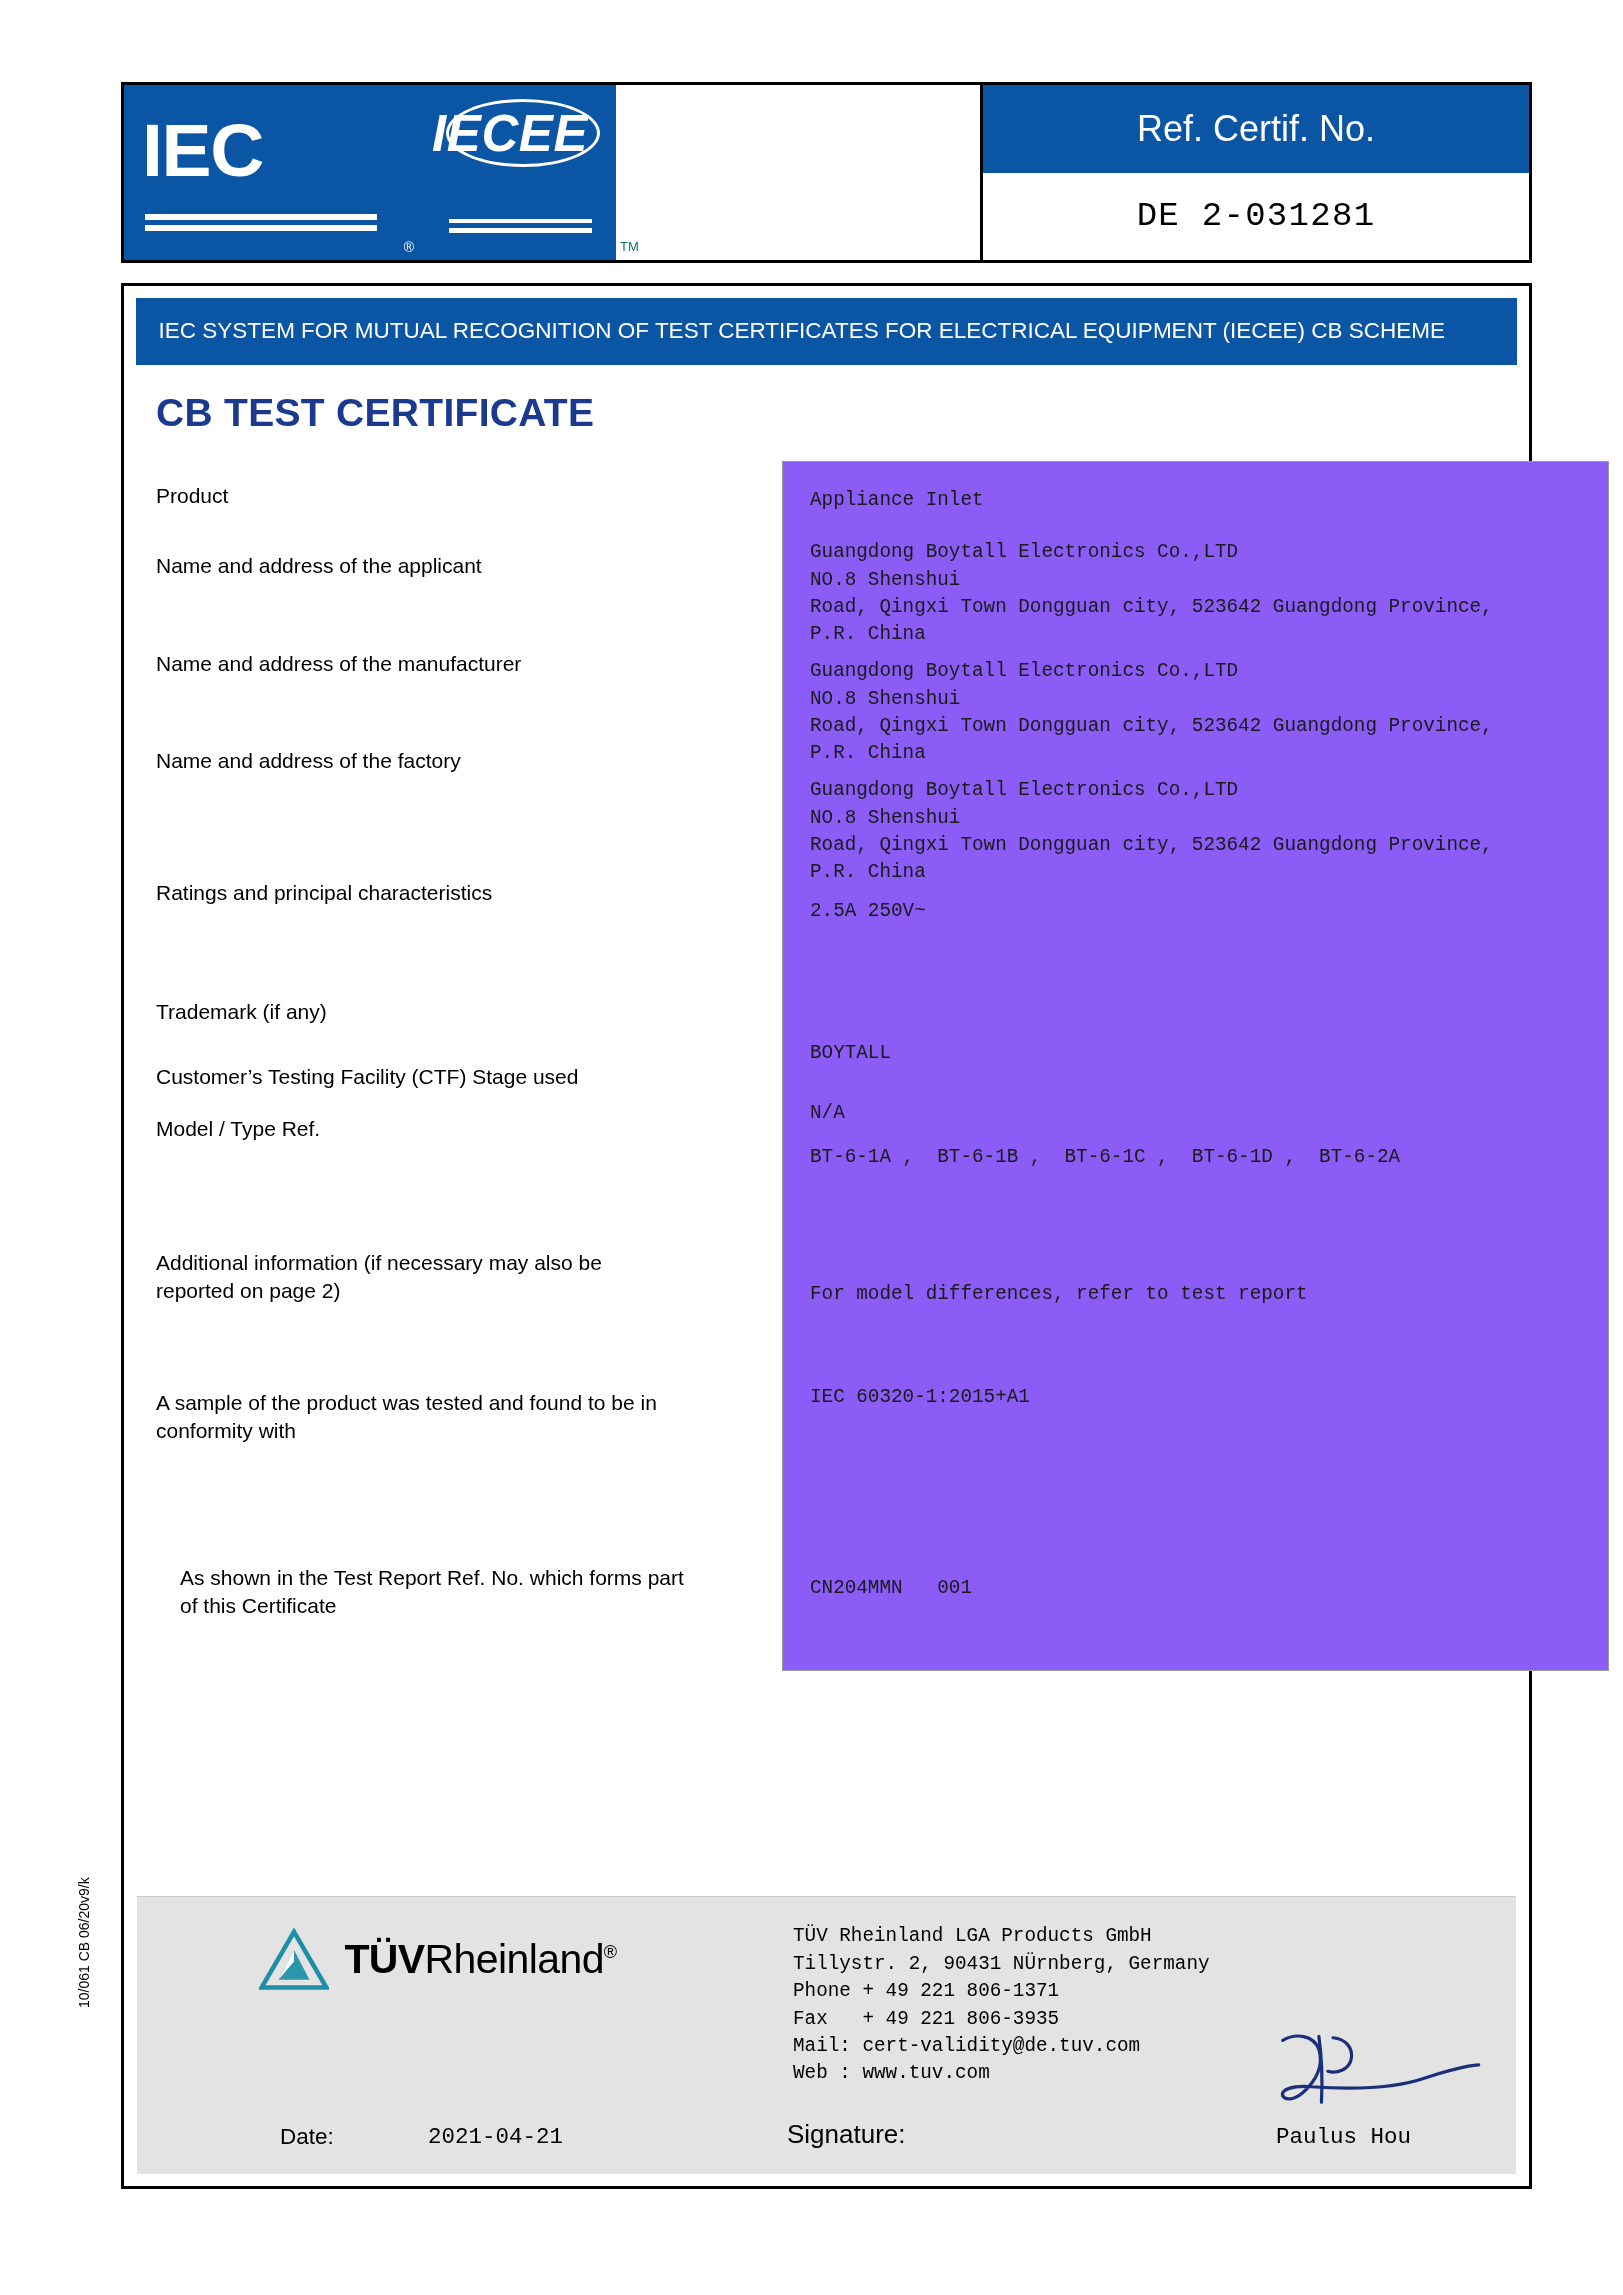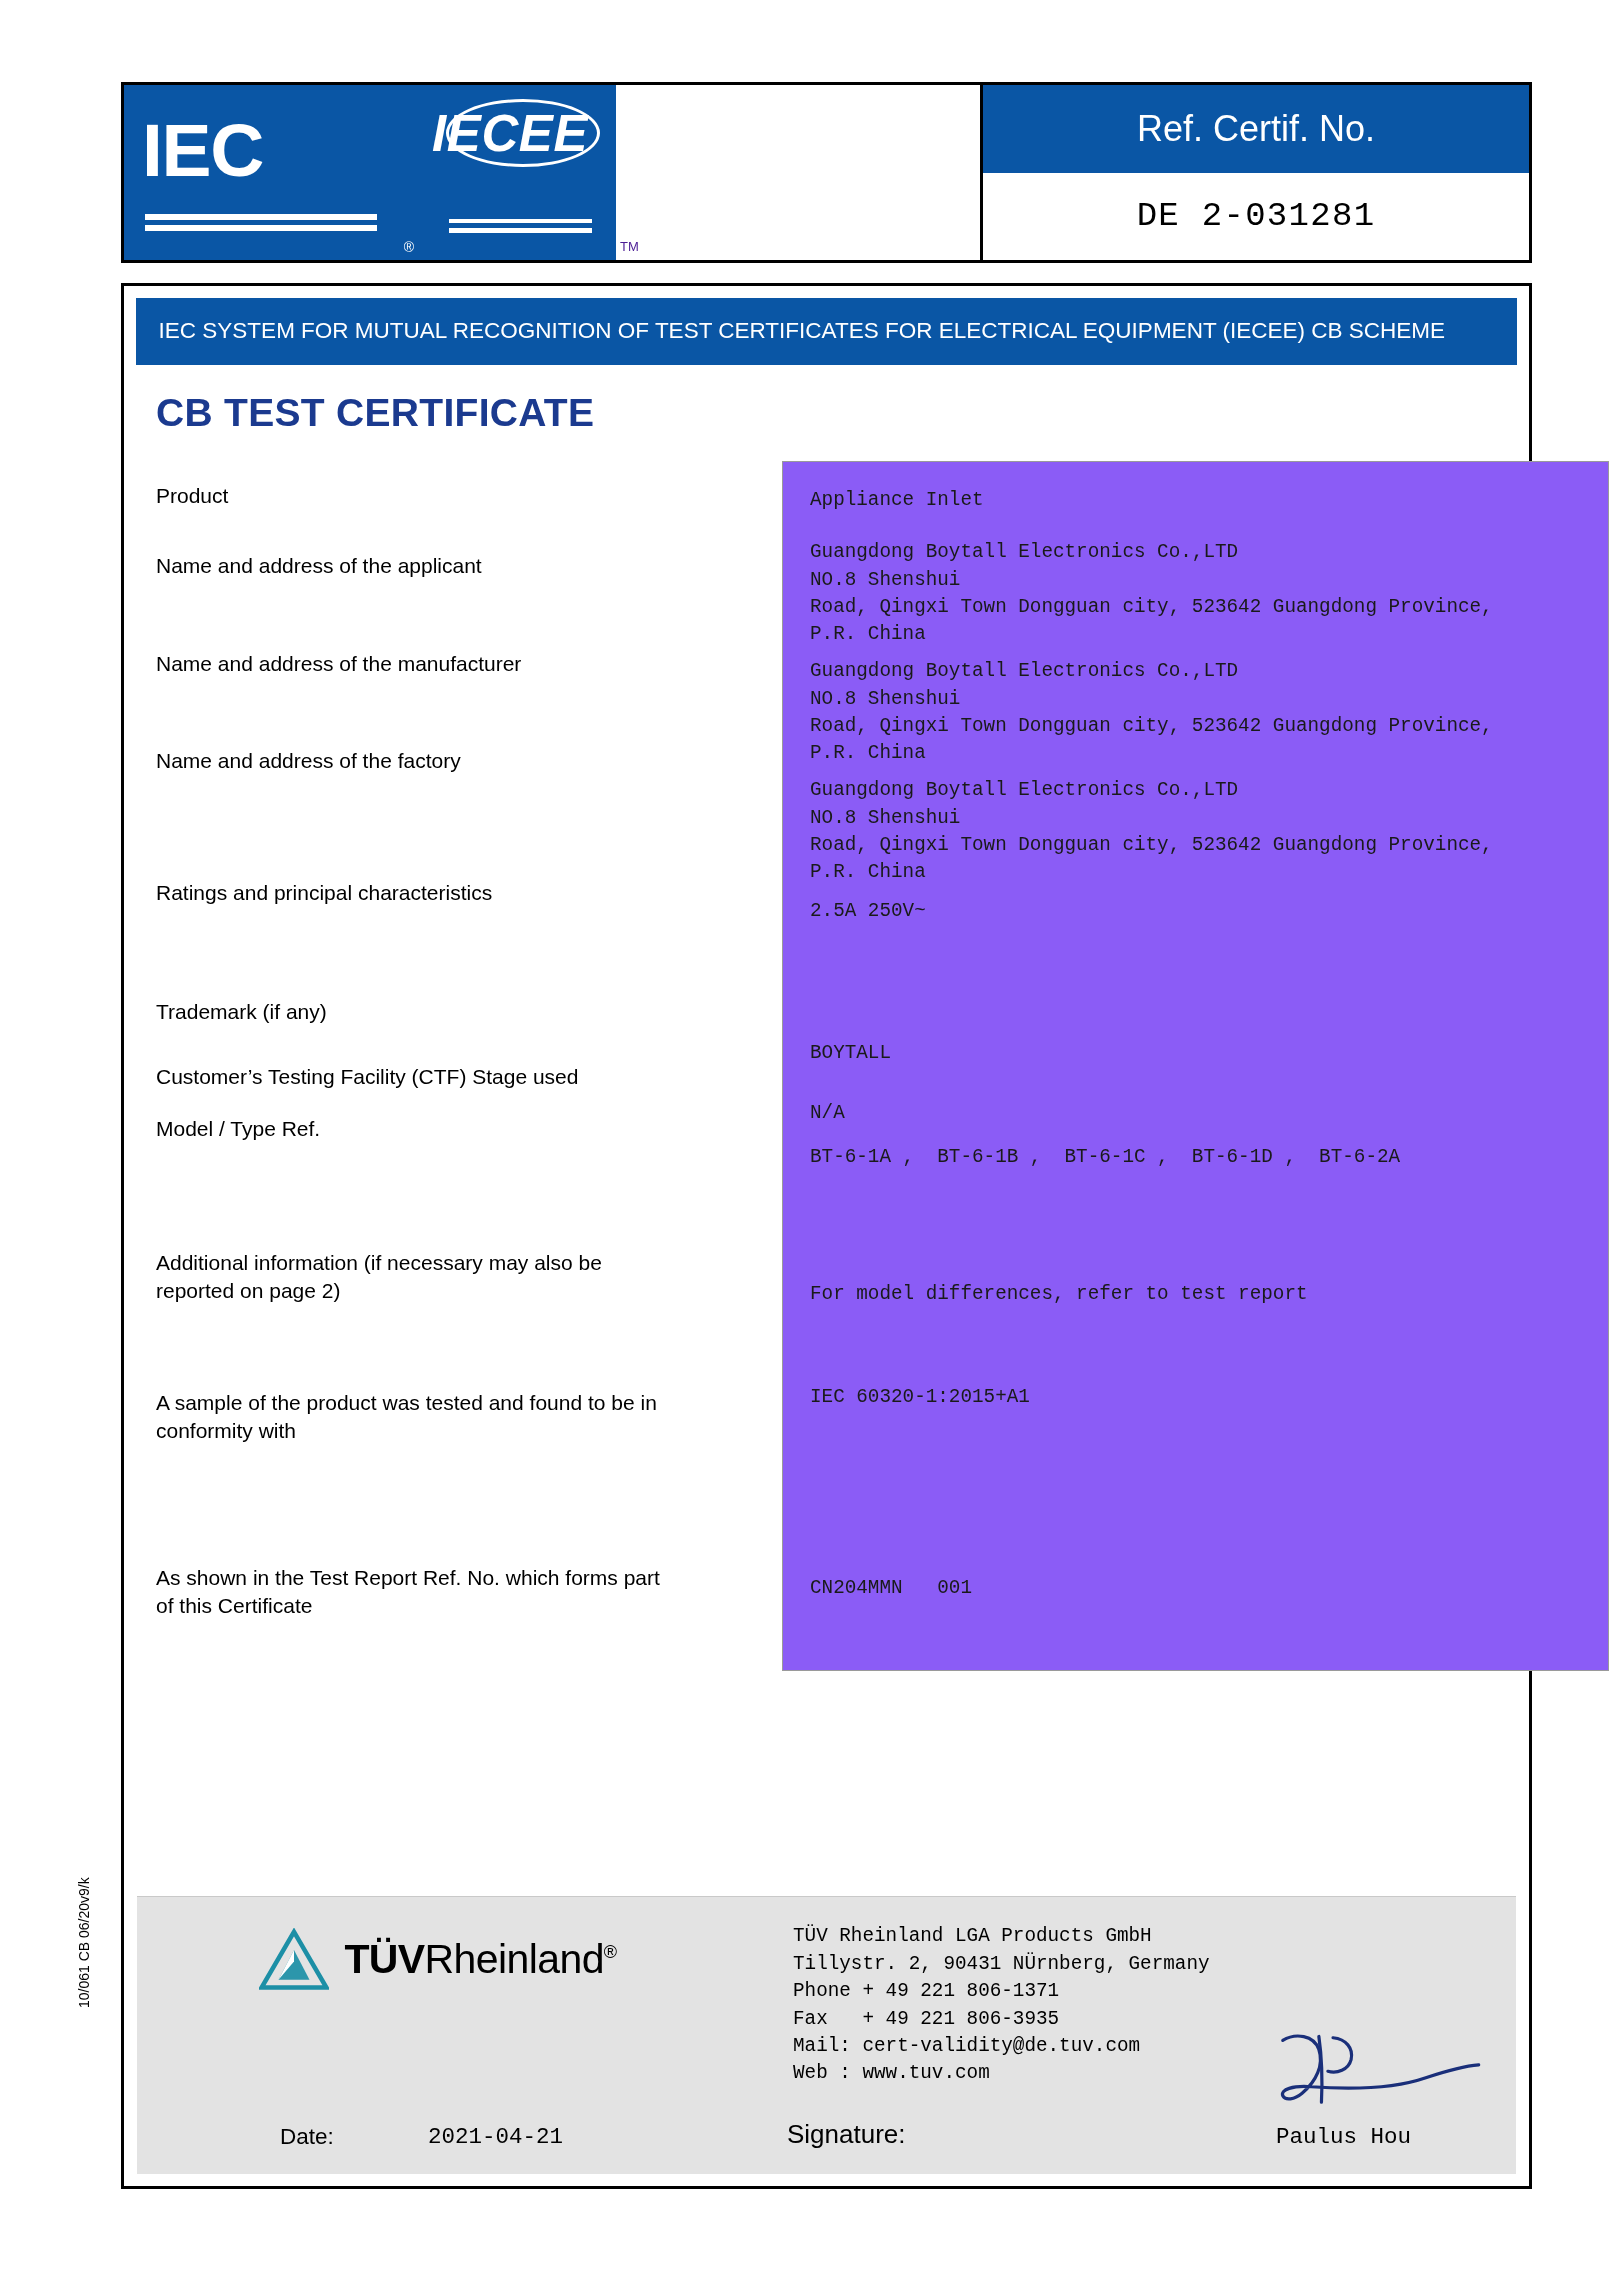--- a/index.html
+++ b/index.html
@@ -113,21 +113,21 @@
   .iecee-bars div {
     height: 4.5px;
     background: #ffffff;
     margin-bottom: 5.1px;
   }
   .tm-mark {
     position: absolute;
     left: 496px;
     bottom: 6.4px;
     font-size: 13px;
-    color: #4c1d95;
+    color: #0f766e;
   }
 
   .header-ref {
     flex: 1;
     display: flex;
     flex-direction: column;
   }
   .ref-title {
     height: 50%;
     background: #0a56a5;
@@ -361,21 +361,21 @@
         <div class="label" style="top:24.5px;">Product</div>
         <div class="label" style="top:95px;">Name and address of the applicant</div>
         <div class="label" style="top:193px;">Name and address of the manufacturer</div>
         <div class="label" style="top:290px;">Name and address of the factory</div>
         <div class="label" style="top:422px;">Ratings and principal characteristics</div>
         <div class="label" style="top:541px;">Trademark (if any)</div>
         <div class="label" style="top:606px;">Customer’s Testing Facility (CTF) Stage used</div>
         <div class="label" style="top:658px;">Model / Type Ref.</div>
         <div class="label" style="top:792px; width:502px;">Additional information (if necessary may also be reported on page 2)</div>
         <div class="label" style="top:932px; width:502px;">A sample of the product was tested and found to be in conformity with</div>
-        <div class="label" style="top:1107px; width:508px;">As shown in the Test Report Ref. No. which forms part of this Certificate</div>
+        <div class="label" style="top:1107px; width:508px;margin-left:24px;">As shown in the Test Report Ref. No. which forms part of this Certificate</div>
       </div>
 
       <div class="values-box">
         <div class="val" style="top:24.5px;">Appliance Inlet</div>
         <div class="val" style="top:77px;">Guangdong Boytall Electronics Co.,LTD
 NO.8 Shenshui
 Road, Qingxi Town Dongguan city, 523642 Guangdong Province,
 P.R. China</div>
         <div class="val" style="top:196px;">Guangdong Boytall Electronics Co.,LTD
 NO.8 Shenshui

